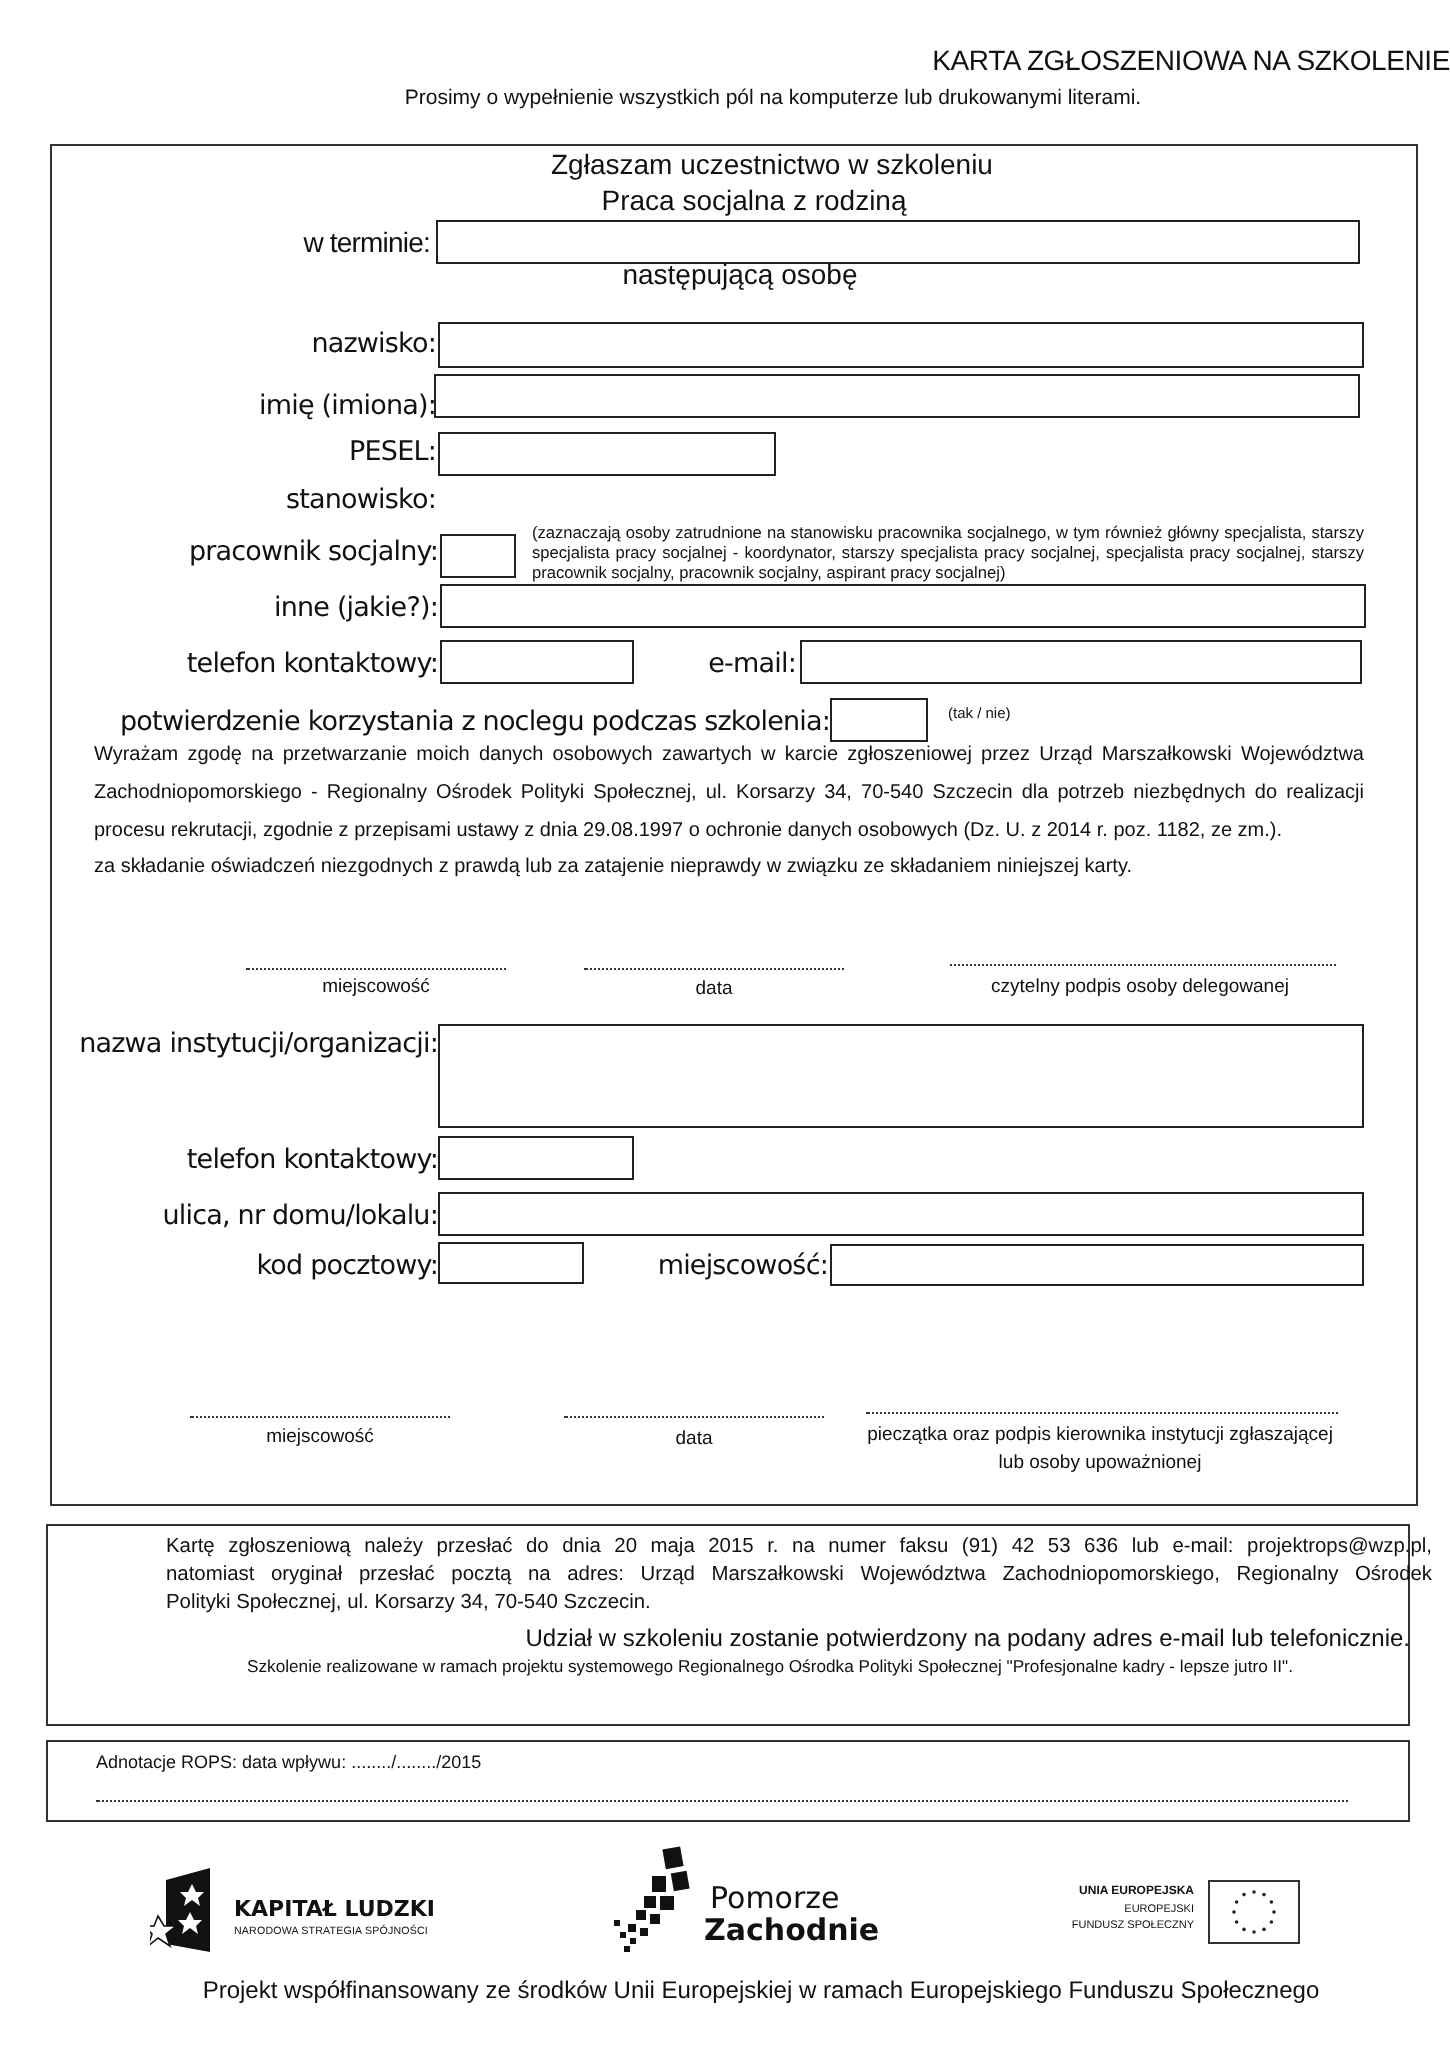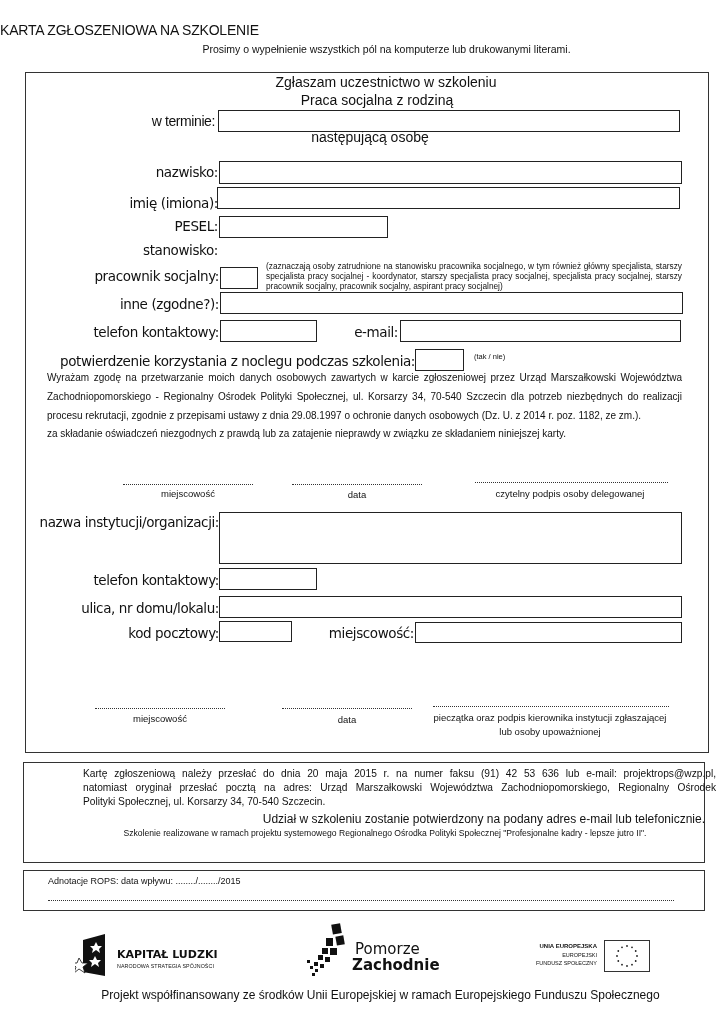--- a/index.html
+++ b/index.html
@@ -1,18 +1,18 @@
 <!DOCTYPE html>
 <html><head>
 <meta charset="utf-8">
 <style>
   html, body { margin:0; padding:0; background:#ffffff; }
   body { width:725px; height:1024px; position:relative; overflow:hidden; color:#111; font-family:"Liberation Sans", sans-serif; }
   .abs { position:absolute; }
-  .title { left:0; width:725px; top:22px; text-align:left; font-size:14px; letter-spacing:-0.2px; }
+  .title { left:0; width:725px; top:22px; text-align:right; font-size:14px; letter-spacing:-0.2px; }
   .subtitle { left:0; width:725px; top:43px; text-align:center; font-size:10.5px;padding-left:24px; }
   .box { position:absolute; border:1.5px solid #333; box-sizing:border-box; }
   .field { position:absolute; border:1.5px solid #222; box-sizing:border-box; background:#fff; }
   .lbl { position:absolute; font-family:"DejaVu Sans", sans-serif; font-size:13.5px; text-align:right; white-space:nowrap; letter-spacing:-0.4px; }
   .hdr { position:absolute; font-size:14px; text-align:center; white-space:nowrap; }
   .note { position:absolute; font-size:8.3px; line-height:10px; text-align:justify; text-align-last:left; }
   .para { position:absolute; font-size:10px; line-height:18.8px; text-align:justify; }
   .para div { text-align:justify; text-align-last:justify; }
   .para div.last { text-align-last:left; }
   .dots { position:absolute; border-bottom:1px dotted #333; height:0; }
@@ -44,21 +44,21 @@
 
 <div class="lbl" style="right:507px; top:218px;">PESEL:</div>
 <div class="field" style="left:219px; top:216px; width:169px; height:22px;"></div>
 
 <div class="lbl" style="right:507px; top:242px;">stanowisko:</div>
 
 <div class="lbl" style="right:506px; top:268px;">pracownik socjalny:</div>
 <div class="field" style="left:220px; top:267px; width:38px; height:22px;"></div>
 <div class="note" style="left:266px; top:261px; width:416px;">(zaznaczają osoby zatrudnione na stanowisku pracownika socjalnego, w tym również główny specjalista, starszy specjalista pracy socjalnej - koordynator, starszy specjalista pracy socjalnej, specjalista pracy socjalnej, starszy pracownik socjalny, pracownik socjalny, aspirant pracy socjalnej)</div>
 
-<div class="lbl" style="right:506px; top:296px;">inne (zgodne?):</div>
+<div class="lbl" style="right:506px; top:296px;">inne (jakie?):</div>
 <div class="field" style="left:220px; top:292px; width:463px; height:22px;"></div>
 
 <div class="lbl" style="right:506px; top:324px;">telefon kontaktowy:</div>
 <div class="field" style="left:220px; top:320px; width:97px; height:22px;"></div>
 <div class="lbl" style="right:327px; top:324px;">e-mail:</div>
 <div class="field" style="left:400px; top:320px; width:281px; height:22px;"></div>
 
 <div class="lbl" style="right:310px; top:353px;">potwierdzenie korzystania z noclegu podczas szkolenia:</div>
 <div class="field" style="left:415px; top:349px; width:49px; height:22px;"></div>
 <div class="abs" style="left:474px; top:352px; font-size:7.5px;">(tak / nie)</div>

